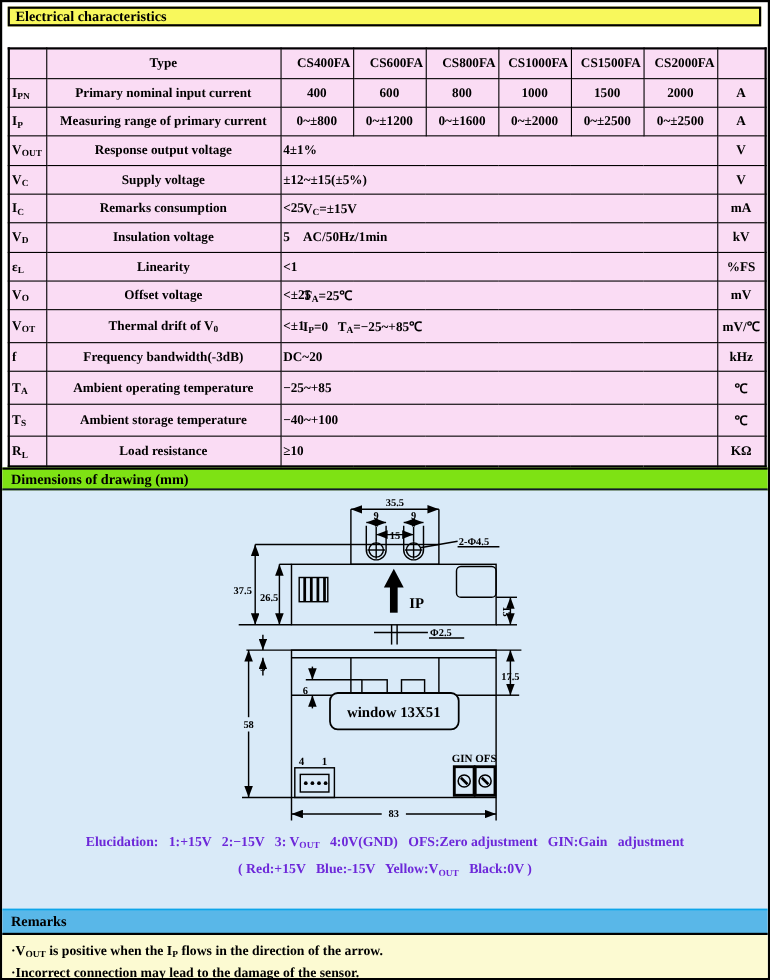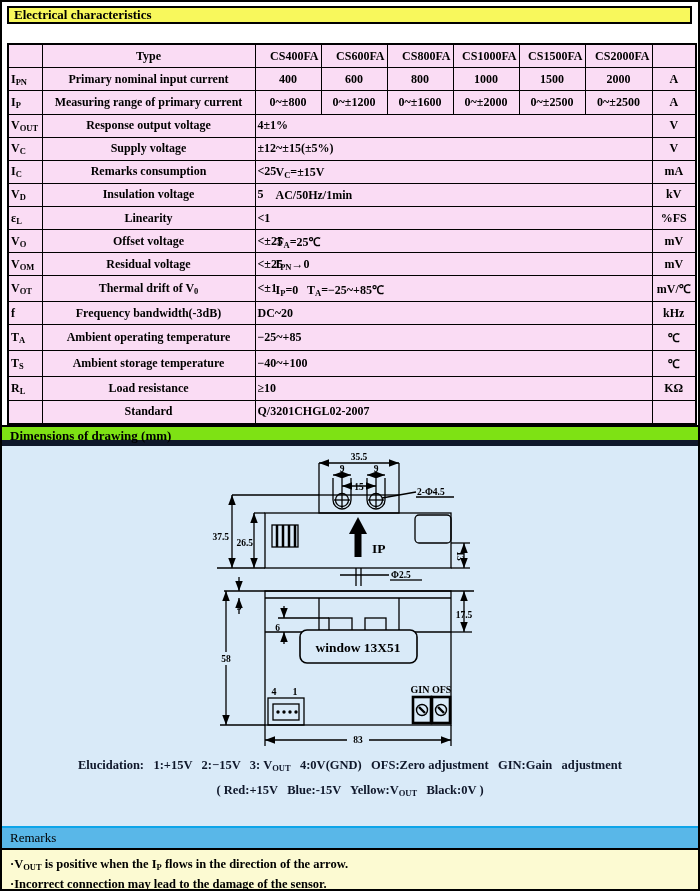--- a/index.html
+++ b/index.html
@@ -16,31 +16,31 @@
   td.sym{}
   td.param{text-align:center;padding-left:6px;}
   td.model{text-align:right;font-size:11.5px;}
   td.val{text-align:center;}
   td.merged{position:relative;text-align:left;margin-left:32px;}
   td.unit{text-align:center;font-size:11.5px;}
   .cond{position:absolute;left:20px;top:50%;transform:translateY(-50%);white-space:pre;}
   .cval{display:inline-block;}
   sub{font-size:8.5px;line-height:0;vertical-align:-2px;}
   
-  .banner-green{height:21px;box-sizing:border-box;border-top:2px solid #000;border-bottom:6px solid #0f172a;
+  .banner-green{height:21px;box-sizing:border-box;border-top:2px solid #000;border-bottom:2px solid #0f172a;
       background:#7ee214;font-weight:bold;font-size:13px;line-height:17px;padding-left:8px;color:#000;}
   
   .drawing{height:382px;box-sizing:border-box;background:#d9eaf8;border-bottom:2px solid #0ea5e9;}
   .drawing svg{display:block;}
-  .eluc{font-weight:bold;font-size:12.5px;text-align:center;white-space:pre;color:#0f172a;}
+  .eluc{font-weight:bold;font-size:12.5px;text-align:center;white-space:pre;color:#6d28d9;}
   .eluc1{margin-top:10px;}
   .eluc2{margin-top:10px;}
   
   .banner-remarks{height:22px;box-sizing:border-box;background:#59b7e8;border-bottom:2px solid #000;
-      font-weight:normal;font-size:13px;line-height:20px;padding-left:8px;color:#000;}
+      font-weight:bold;font-size:13px;line-height:20px;padding-left:8px;color:#000;}
   .remarks-body{height:45px;background:#fcfad2;padding:4px 0 0 8px;}
   .remark-line{font-weight:bold;font-size:12.5px;line-height:20px;white-space:pre;color:#000;}
   
   text{font-family:"Liberation Serif",serif;font-weight:bold;fill:#000;}
   .dim{font-size:9.5px;}
   .lbl{font-size:10px;}
   .big{font-size:13.5px;}
 </style>
 </head>
 <body>
@@ -127,26 +127,20 @@
           <td class="merged" colspan="6"><span class="cval">&lt;1</span></td>
           <td class="unit">%FS</td>
         </tr>
         <tr>
           <td class="sym">V<sub>O</sub></td>
           <td class="param">Offset voltage</td>
           <td class="merged" colspan="6"><span class="cond">T<sub>A</sub>=25℃</span><span class="cval">&lt;±25</span></td>
           <td class="unit">mV</td>
         </tr>
         <tr>
-          <td class="sym">V<sub>OM</sub></td>
-          <td class="param">Residual voltage</td>
-          <td class="merged" colspan="6"><span class="cond">I<sub>PN</sub>→0</span><span class="cval">&lt;±25</span></td>
-          <td class="unit">mV</td>
-        </tr>
-        <tr>
           <td class="sym">V<sub>OT</sub></td>
           <td class="param">Thermal drift of V<sub>0</sub></td>
           <td class="merged" colspan="6"><span class="cond">I<sub>P</sub>=0   T<sub>A</sub>=−25~+85℃</span><span class="cval">&lt;±1</span></td>
           <td class="unit">mV/℃</td>
         </tr>
         <tr>
           <td class="sym">f</td>
           <td class="param">Frequency bandwidth(-3dB)</td>
           <td class="merged" colspan="6"><span class="cval">DC~20</span></td>
           <td class="unit">kHz</td>
@@ -161,26 +155,20 @@
           <td class="sym">T<sub>S</sub></td>
           <td class="param">Ambient storage temperature</td>
           <td class="merged" colspan="6"><span class="cval">−40~+100</span></td>
           <td class="unit">℃</td>
         </tr>
         <tr>
           <td class="sym">R<sub>L</sub></td>
           <td class="param">Load resistance</td>
           <td class="merged" colspan="6"><span class="cval">≥10</span></td>
           <td class="unit">KΩ</td>
-        </tr>
-        <tr>
-          <td class="sym"></td>
-          <td class="param">Standard</td>
-          <td class="merged" colspan="6"><span class="cval">Q/3201CHGL02-2007</span></td>
-          <td class="unit"></td>
         </tr>
       </tbody>
   </table>
 
   <div class="banner-green">
     <span>Dimensions of drawing (mm)</span>
   </div>
 
   <div class="drawing">
     <svg width="700" height="302" viewBox="0 0 700 302">

